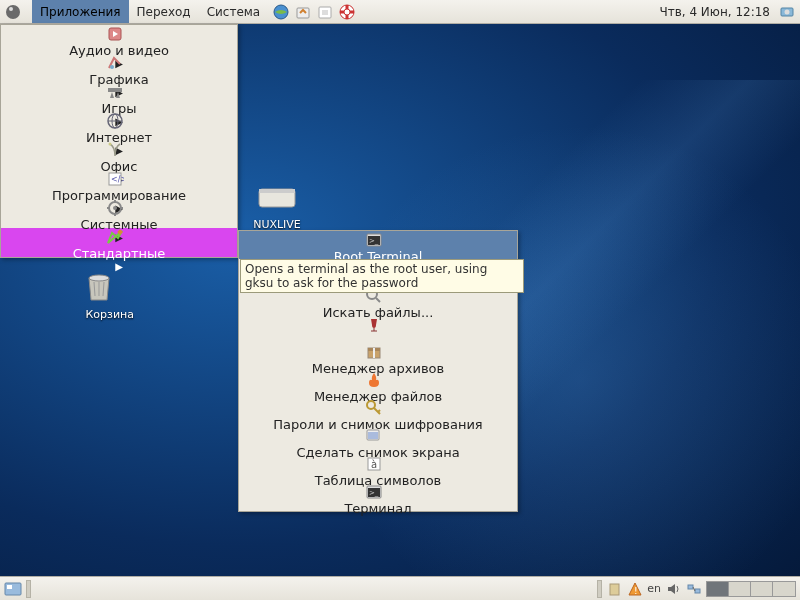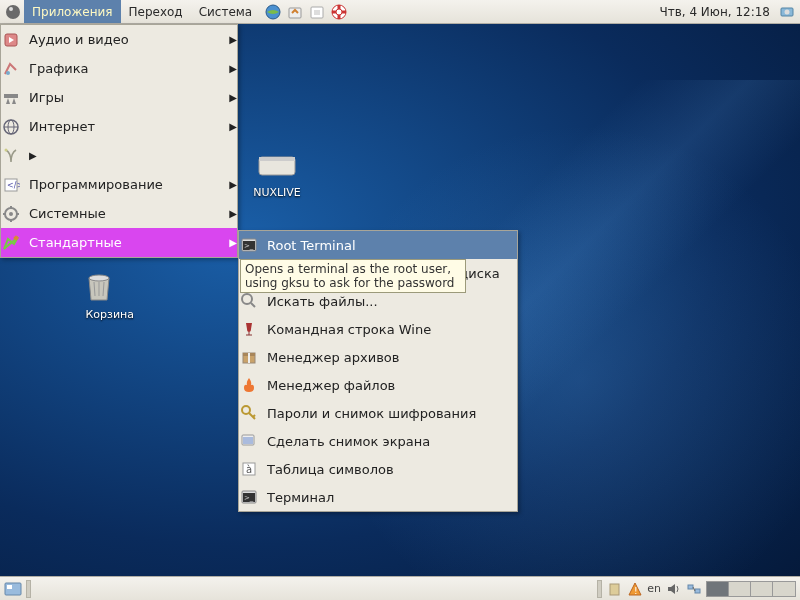--- a/index.html
+++ b/index.html
@@ -21,54 +21,54 @@
 
 .top-panel {
   position: absolute; top: 0; left: 0; right: 0; height: 24px;
   background: linear-gradient(#f4f2ed, #e6e3da);
   border-bottom: 1px solid #b0ada4;
   display: flex; align-items: center; z-index: 10;
   font-size: 12px; color: #2a2a2a;
 }
 .panel-logo { width: 22px; height: 22px; display: flex; align-items: center; justify-content: center; margin-left: 2px;}
 .menu-item { padding: 0 8px; height: 100%; display: flex; align-items: center; cursor: pointer; }
-.menu-item.active { background: #5d81ac; color: #fef9c3; }
+.menu-item.active { background: #5d81ac; color: #000000; margin-left: 8px; }
 .tray-icons { display: flex; gap: 4px; margin-left: 4px; align-items: center; height: 100%;}
 .tray-icon { width: 18px; height: 18px; display: flex; align-items: center; justify-content: center;}
 .spacer { flex: 1; }
 .clock { padding: 0 6px; }
 .tray-right-icon { width: 18px; height: 18px; margin: 0 3px;}
 
 .desk-icon { position: absolute; width: 70px; text-align: center; color: #fff; font-size: 11px; text-shadow: 0 1px 2px #000;}
 .desk-icon .icon-glyph { width: 48px; height: 40px; margin: 0 auto 2px; display:flex;align-items:center;justify-content:center;}
 
 .app-menu {
   position: absolute; top: 24px; left: 0; width: 238px;
   background: #edeae1; border: 1px solid #a8a598; z-index: 20;
   box-shadow: 2px 2px 4px rgba(0,0,0,.3);
 }
 .app-menu-item {
-  display: flex; align-items: center; height: 29px; padding: 0 0;
-  font-size: 13px; color: #222; cursor: pointer;
+  display: flex; align-items: center; height: 29px; padding: 0 20px;
+  font-size: 13px; color: #222; cursor: pointer; flex-direction: column;
 }
 .app-menu-item.highlighted { background: #d946ef; color: #fff; }
 .app-menu-item .mi-icon { width: 20px; height: 20px; margin-right: 8px; display:flex;align-items:center;justify-content:center;}
 .app-menu-item .mi-label { flex: 1; }
 .app-menu-item .arrow { font-size: 10px; }
 
 .sub-menu {
   position: absolute; top: 230px; left: 238px; width: 280px;
   background: #edeae1; border: 1px solid #a8a598; z-index: 20;
   box-shadow: 2px 2px 4px rgba(0,0,0,.3);
 }
 .sub-menu .app-menu-item { height: 28px; }
 .sub-menu .app-menu-item.highlighted { background: #5d81ac; color: #fff; }
 
 .tooltip {
-  position: absolute; top: 259px; left: 240px; width: 226px;
+  position: absolute; top: 259px; left: 240px; width: 284px;
   background: #fffce6; border: 1px solid #9c9a7a;
   font-size: 12px; color: #333; padding: 2px 4px; z-index: 30;
 }
 
 .bottom-panel {
   position: absolute; bottom: 0; left: 0; right: 0; height: 24px;
   background: linear-gradient(#f4f2ed, #e6e3da);
   border-top: 1px solid #b0ada4;
   display: flex; align-items: center; z-index: 10;
 }
@@ -80,21 +80,21 @@
 .ws:last-child { border-right: none;}
 .sep { width: 5px; height: 18px; background: #d0cdc2; border: 1px solid #b5b2a6;}
 
 svg { display: block; }
 </style>
 </head>
 <body>
 
 <div class="desktop"></div>
 
-<div class="desk-icon" style="left:242px;top:144px;text-align:center;">
+<div class="desk-icon" style="left:242px;top:176px;text-align:center;">
   <div class="icon-glyph">
     <svg width="40" height="30">
         <rect x="2" y="8" width="36" height="18" rx="3" fill="#e8e6de" stroke="#999"></rect>
         <rect x="2" y="8" width="36" height="4" fill="#ccc"></rect>
       </svg>
   </div>
   <div>NUXLIVE</div>
 </div>
 <div class="desk-icon" style="left:64px;top:266px;text-align:right;">
   <div class="icon-glyph">
@@ -205,20 +205,21 @@
     <span class="mi-label">Интернет</span>
     <span class="arrow">▶</span>
   </div>
   <div class="app-menu-item">
     <span class="mi-icon">
         <svg width="18" height="18">
           <path d="M4 3 Q9 6 9 15 Q9 6 14 3" fill="none" stroke="#998" stroke-width="1.5"></path>
           <circle cx="4" cy="3" r="1.5" fill="#cc8"></circle>
         </svg>
       </span>
+    <span class="mi-label">Офис</span>
     <span class="arrow">▶</span>
   </div>
   <div class="app-menu-item">
     <span class="mi-icon">
         <svg width="18" height="18">
           <rect x="3" y="3" width="12" height="12" fill="#fff" stroke="#999"></rect>
           <text x="5" y="12" font-size="8" fill="#55a">&lt;/&gt;</text>
         </svg>
       </span>
     <span class="mi-label">Программирование</span>
@@ -277,21 +278,20 @@
     <span class="mi-label">Искать файлы...</span>
   </div>
   <div class="app-menu-item">
     <span class="mi-icon">
         <svg width="18" height="18">
           <path d="M6 3 L12 3 L11 9 Q11 12 9 12 Q7 12 7 9 Z" fill="#a33"></path>
           <line x1="9" y1="12" x2="9" y2="15" stroke="#833"></line>
           <line x1="6" y1="15" x2="12" y2="15" stroke="#833"></line>
         </svg>
       </span>
-    <span class="mi-label">Командная строка Wine</span>
   </div>
   <div class="app-menu-item">
     <span class="mi-icon">
         <svg width="18" height="18">
           <rect x="3" y="5" width="12" height="10" fill="#c9a26a" stroke="#987"></rect>
           <rect x="3" y="5" width="12" height="3" fill="#a8865a"></rect>
           <rect x="8" y="5" width="2" height="10" fill="#eee"></rect>
         </svg>
       </span>
     <span class="mi-label">Менеджер архивов</span>

